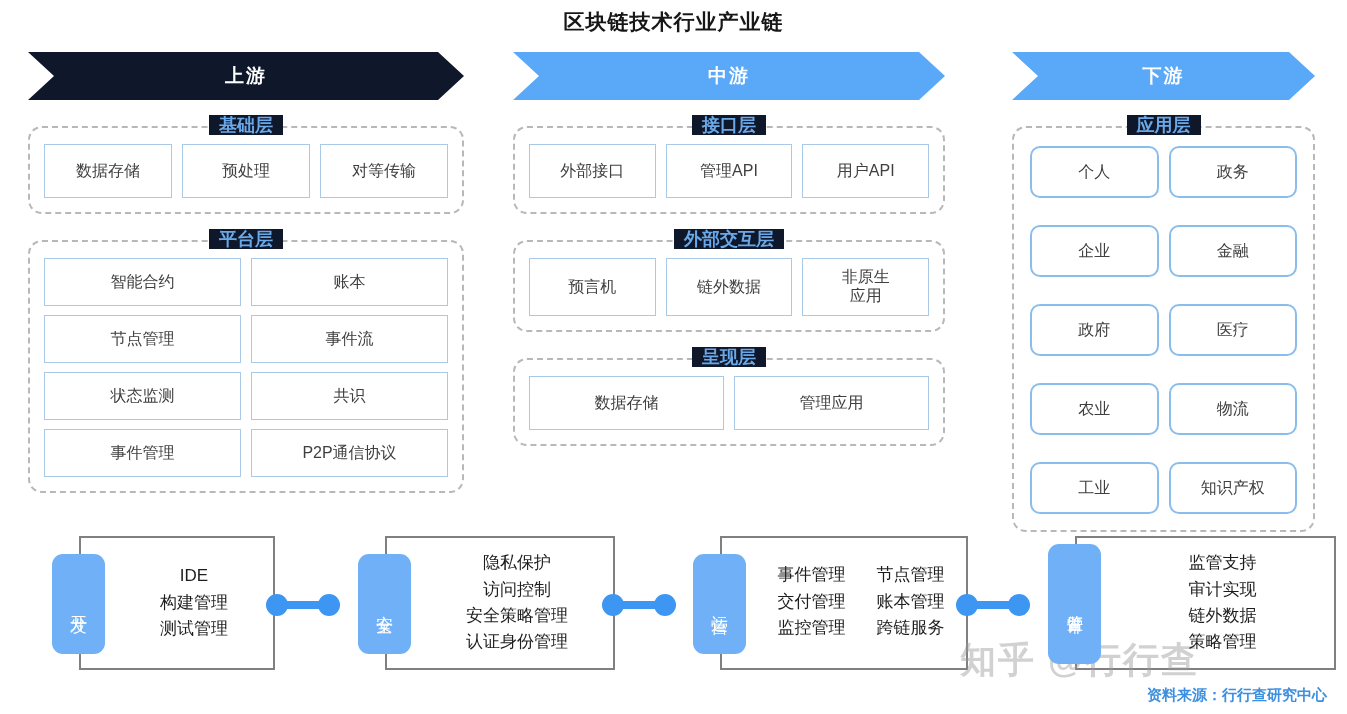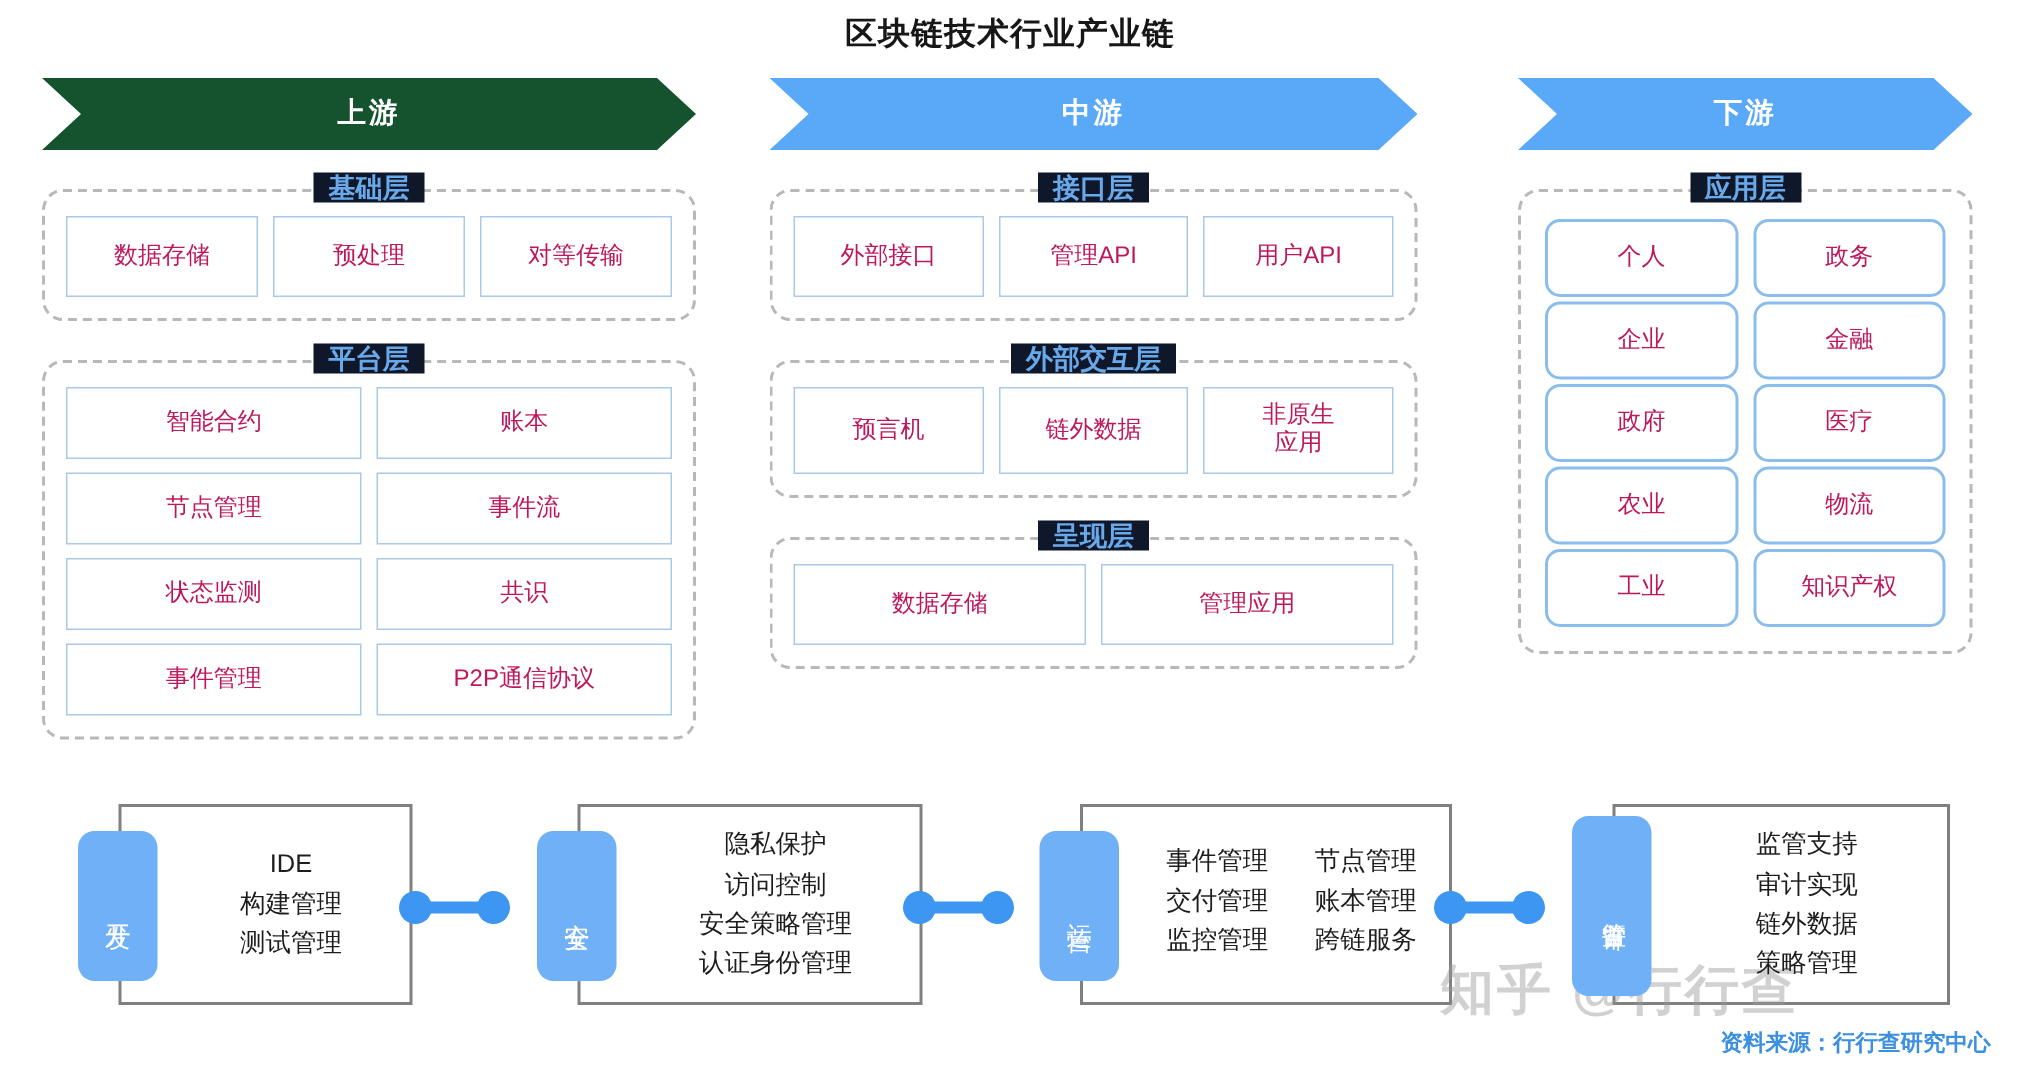--- a/index.html
+++ b/index.html
@@ -18,21 +18,21 @@
   .col-up{left:28px;width:436px;}
   .col-mid{left:513px;width:432px;}
   .col-down{left:1012px;width:303px;}
 
   
   .banner{
     height:48px;line-height:48px;text-align:center;color:#ffffff;
     font-size:19px;font-weight:bold;letter-spacing:2px;position:relative;
   }
   .banner.light{
-    background:#14532d;
+    background:#0f172a;
     clip-path:polygon(0 0,calc(100% - 26px) 0,100% 50%,calc(100% - 26px) 100%,0 100%,26px 50%);
   }
   .banner.strong{
     background:#5aa8f8;
     clip-path:polygon(0 0,calc(100% - 26px) 0,100% 50%,calc(100% - 26px) 100%,0 100%,26px 50%);
   }
 
   
   .group{
     position:relative;border:2px dashed #b8b8b8;border-radius:14px;
@@ -45,33 +45,33 @@
   .group-title span{
     background:#0f172a;padding:0 10px;color:#6aa9e9;font-size:18px;font-weight:bold;
   }
 
   
   .row{display:flex;gap:10px;}
   .row + .row{margin-top:9px;}
   .cell{
     flex:1;border:1px solid #a9c9e8;background:#ffffff;
     display:flex;align-items:center;justify-content:center;text-align:center;
-    font-size:16px;color:#be185d;height:52px;line-height:1.18;padding:0 4px;
+    font-size:16px;color:#404040;height:52px;line-height:1.18;padding:0 4px;
     box-sizing:border-box;
   }
   .cell.rounded{border-radius:10px;border:2px solid #8bbdec;height:52px;}
 
   
   .g-base .cell{height:54px;}
   .g-plat .cell{height:48px;}
   .g-api .cell{height:54px;}
   .g-ext .cell{height:58px;}
   .g-pres .cell{height:54px;font-size:16px;}
   .g-app{padding:18px 16px 16px;}
-  .g-app .row + .row{margin-top:3px;justify-content:center;}
+  .g-app .row + .row{margin-top:27px;justify-content:center;}
 
   
   .pipeline{position:absolute;left:28px;top:536px;width:1300px;height:150px;}
   .stage{position:absolute;top:0;height:134px;}
   .stage-box{
     position:absolute;left:27px;top:0;right:0;height:134px;
     border:2px solid #808080;background:#ffffff;box-sizing:border-box;
     display:flex;align-items:center;justify-content:center;
   }
   .stage-tab{
@@ -272,21 +272,21 @@
     </div>
     <div class="stage-tab">运营</div>
   </div>
 
   <div class="connector" style="left:928px;">
     <div class="bar"></div>
     <div class="dot l"></div>
     <div class="dot r"></div>
   </div>
 
-  <div class="stage" style="left:1020px;width:252px;">
+  <div class="stage" style="left:1020px;width:288px;">
     <div class="stage-box">
       <div class="stage-items">
         <div>监管支持</div>
         <div>审计实现</div>
         <div>链外数据</div>
         <div>策略管理</div>
       </div>
     </div>
     <div class="stage-tab" style="top:8px;height:120px;font-size:16px;letter-spacing:1px;">监管审计</div>
   </div>

